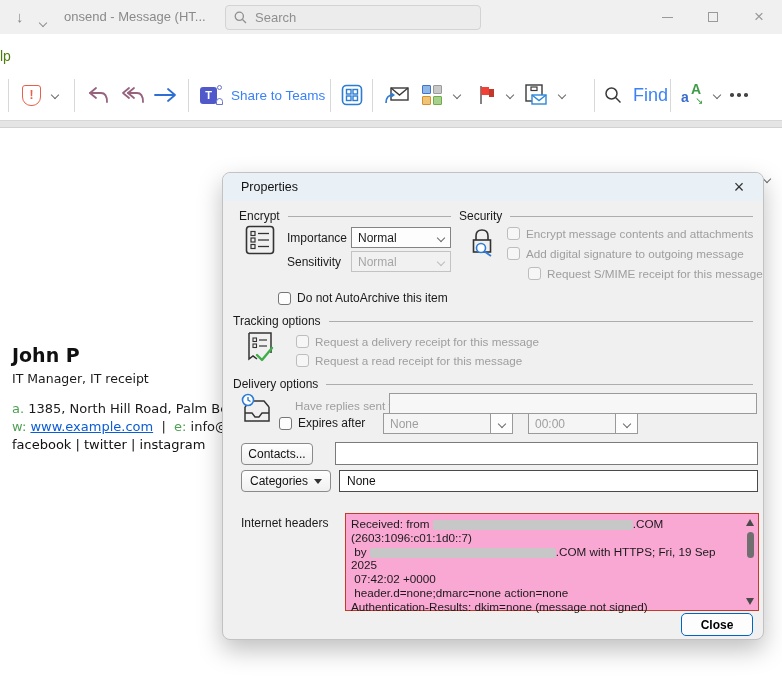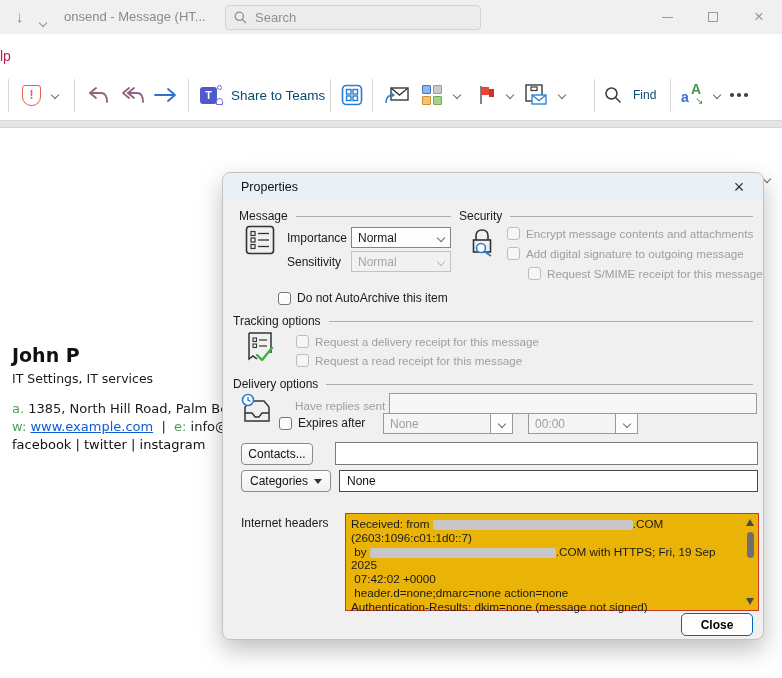--- a/index.html
+++ b/index.html
@@ -21,29 +21,29 @@
   #searchbox input { border:none; outline:none; background:transparent; font-size:13px; color:#555;
     font-family:"Liberation Sans", sans-serif; width:190px; }
   #searchbox input::placeholder { color:#8f8f8f; }
   .winbtns { position:absolute; right:0; top:0; height:34px; display:flex; }
   .winbtn { width:46px; height:34px; display:flex; align-items:center; justify-content:center; color:#9a9a9a; }
   .winbtn .minus { width:11px; border-top:1.3px solid #9a9a9a; }
   .winbtn .maxbox { width:10px; height:10px; border:1.2px solid #9a9a9a; }
   .winbtn.close { font-size:17px; }
 
   
-  #menu-frag { position:absolute; left:0; top:48px; font-size:14px; color:#be185d; }
+  #menu-frag { position:absolute; left:0; top:48px; font-size:14px; color:#4d7c0f; }
 
   
   #ribbon { position:absolute; left:0; top:70px; width:782px; height:50px; background:#fff; }
   #ribbon-band { position:absolute; left:0; top:120px; width:782px; height:8px; background:#e5e5e5;
     border-top:1px solid #d7d7d7; border-bottom:1px solid #d2d2d2; }
   .ri { position:absolute; top:0; height:50px; display:flex; align-items:center; gap:5px; }
   .sep { position:absolute; top:9px; width:1px; height:33px; background:#d8d8d8; }
-  .tb-label { font-size:13.5px; color:#0c4a6e; white-space:nowrap; }
+  .tb-label { font-size:13.5px; color:#3b82f6; white-space:nowrap; }
   .shield { width:19px; height:21px; border:1.8px solid #e8604c; border-radius:3px 3px 9px 9px;
     display:flex; align-items:center; justify-content:center; color:#e8604c; font-size:12px; font-weight:bold; }
   .teams-sq { position:relative; width:17px; height:17px; background:#5059c9; border-radius:3px;
     color:#fff; font-size:11px; font-weight:bold; display:flex; align-items:center; justify-content:center; }
   .teams-dot { position:absolute; right:-5px; top:-2px; width:5px; height:5px; border:1.3px solid #6a71d0; border-radius:50%; background:#fff; }
   .teams-body { position:absolute; right:-6px; bottom:-1px; width:7px; height:7px; border:1.3px solid #6a71d0; border-radius:50% 50% 0 0; background:#fff; }
   .catgrid { display:grid; grid-template-columns:9px 9px; grid-template-rows:9px 9px; gap:2px; }
   .catgrid div { border-radius:1px; }
   .dots { display:flex; gap:3.5px; }
   .dots i { width:3.5px; height:3.5px; background:#444; border-radius:50%; }
@@ -89,21 +89,21 @@
   input.real { width:100%; height:100%; border:none; outline:none; background:transparent;
     font-family:"Liberation Sans", sans-serif; font-size:12px; }
   .btn { position:absolute; height:22px; border:1px solid #8a8a8a; border-radius:4px;
     background:linear-gradient(#fefefe,#f0f0f0); display:flex; align-items:center; justify-content:center;
     gap:6px; font-size:12px; color:#111; }
   .tri-down { width:0; height:0; border-left:4px solid transparent; border-right:4px solid transparent; border-top:5px solid #333; }
   #contacts-field { position:absolute; background:#fff; border:1px solid #7a7a7a; }
   #categories-field { position:absolute; background:#fff; border:1px solid #4a4a4a; font-size:12px;
     display:flex; align-items:center; padding:0 7px; color:#111; }
   #headers-box { position:absolute; left:122px; top:340px; width:414px; height:98px; border:1.5px solid #c43a2b;
-    background:#eab308; }
+    background:#f9a8d4; }
   #headers-text { position:absolute; left:5px; top:3px; right:18px; font-size:11.7px; line-height:13.8px;
     color:#1a1a1a; white-space:pre; overflow:hidden; }
   .redact { display:inline-block; height:10px; background:#c7c7c7; border-radius:2px; vertical-align:middle; }
   #hdr-scroll { position:absolute; right:1px; top:1px; bottom:1px; width:14px; display:flex; flex-direction:column; align-items:center; }
   .sb-up { width:0; height:0; border-left:4.5px solid transparent; border-right:4.5px solid transparent; border-bottom:7px solid #4a4a4a; margin-top:4px; }
   .sb-dn { width:0; height:0; border-left:4.5px solid transparent; border-right:4.5px solid transparent; border-top:7px solid #4a4a4a; margin-top:auto; margin-bottom:4px; }
   .sb-thumb { width:7px; height:26px; background:#6f6f6f; border-radius:4px; margin-top:6px; }
   #close-btn { position:absolute; left:458px; top:440px; width:72px; height:23px; border:1.4px solid #0067c0;
     border-radius:5px; background:#fdfdfd; font-family:"Liberation Sans", sans-serif; font-size:12px;
     font-weight:bold; color:#000; }
@@ -235,21 +235,21 @@
     </svg>
   </span>
 
   <div class="sep" style="left:594px"></div>
 
   <div class="ri" style="left:604px">
     <svg width="18" height="18" viewBox="0 0 18 18">
       <circle cx="7.5" cy="7.5" r="5.5" fill="none" stroke="#3a3a3a" stroke-width="1.5"></circle>
       <line x1="11.8" y1="11.8" x2="16.5" y2="16.5" stroke="#3a3a3a" stroke-width="1.5"></line>
     </svg>
-    <span class="tb-label" style="margin-left:6px;font-size:12px">Find</span>
+    <span class="tb-label" style="margin-left:6px;font-size:18px">Find</span>
   </div>
 
   <div class="sep" style="left:670px"></div>
 
   <div class="ri" style="left:681px">
     <span style="position:relative;width:24px;height:24px;display:inline-block">
       <span style="position:absolute;left:10px;top:-2px;color:#3f9c46;font-weight:bold;font-size:14px">A</span>
       <span style="position:absolute;left:0;top:6px;color:#3b6ccc;font-weight:bold;font-size:14px">a</span>
       <span style="position:absolute;left:14px;top:12px;color:#3f9c46;font-size:10px">↘</span>
     </span>
@@ -265,41 +265,41 @@
   </div>
 
   <span class="collapse-chev">
     <span class="chev"></span>
   </span>
 </div>
 <div id="ribbon-band"></div>
 
 <div id="signature">
   <div class="sig-name">John P</div>
-  <div class="sig-role">IT Settings, IT services</div>
+  <div class="sig-role">IT Manager, IT receipt</div>
   <div class="sig-line sig-addr">
     <span class="green">a.</span><span> 1385, North Hill Road, Palm Bea</span>
   </div>
   <div class="sig-line">
     <span class="green">w:</span>
     <span class="sig-link">www.example.com</span>
     &nbsp;<span>|</span>&nbsp;
     <span class="green">e:</span><span> info@e</span>
   </div>
   <div class="sig-social">facebook  |  twitter  |  instagram</div>
 </div>
 
 <div id="dialog">
   <div id="dlg-titlebar">
     <span id="dlg-title">Properties</span>
     <span id="dlg-close">×</span>
   </div>
 
   <div class="grp" style="left:16px; top:36px; width:212px">
-    <span class="glabel">Message</span>
+    <span class="glabel">Encrypt</span>
       <span class="rule"></span>
   </div>
   <div class="grp" style="left:236px; top:36px; right:10px">
     <span class="glabel">Security</span>
       <span class="rule"></span>
   </div>
 
   <span class="abs" style="left:22px; top:52px">
     <svg width="30" height="30" viewBox="0 0 30 30">
       <rect x="1.5" y="1.5" width="27" height="27" rx="3" fill="none" stroke="#333" stroke-width="1.6"></rect>

